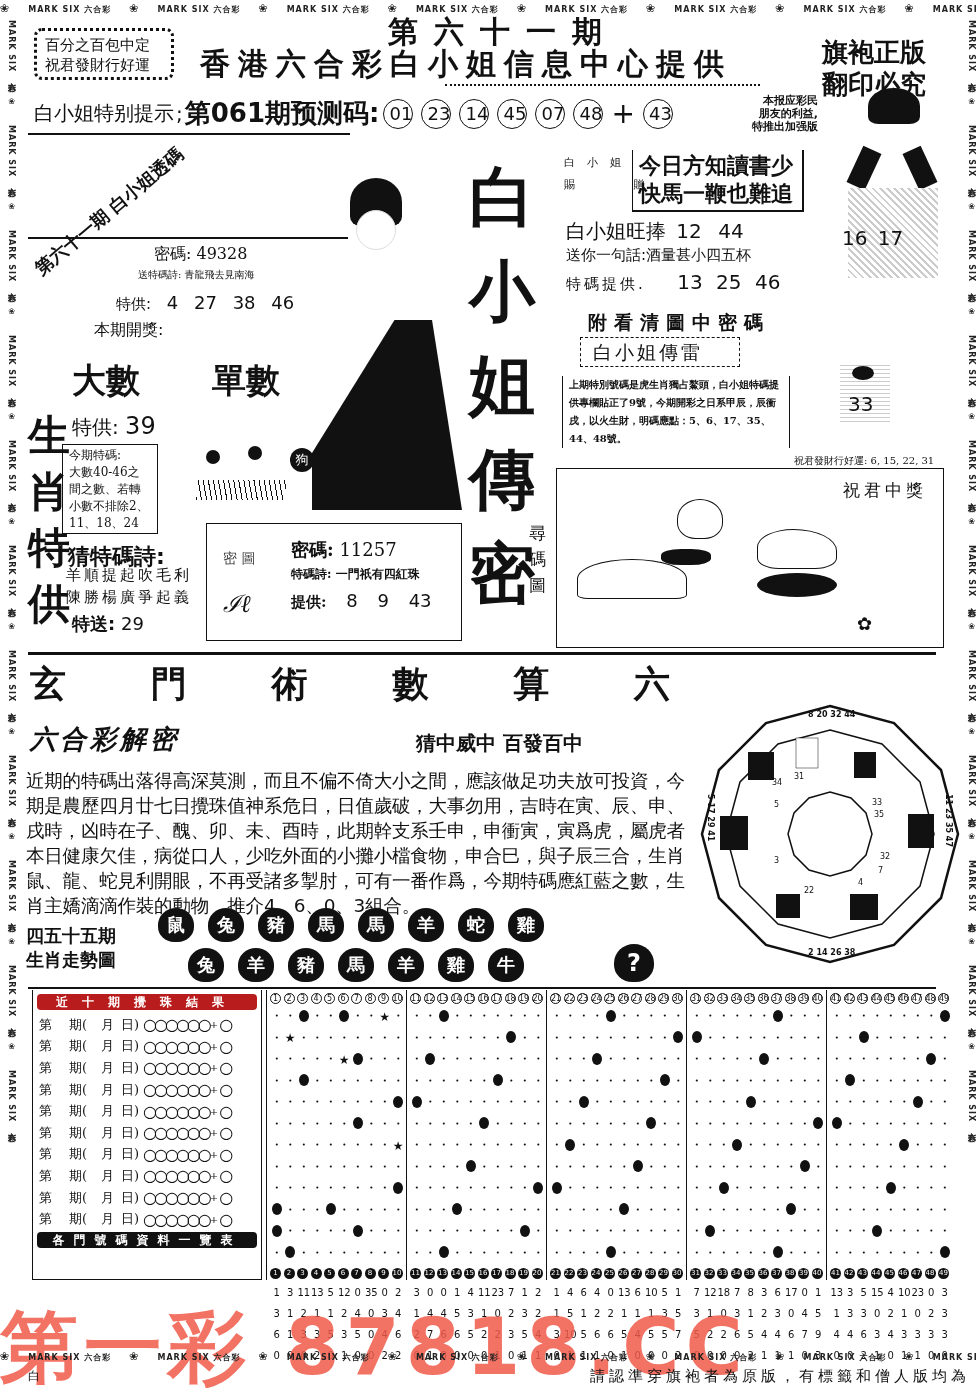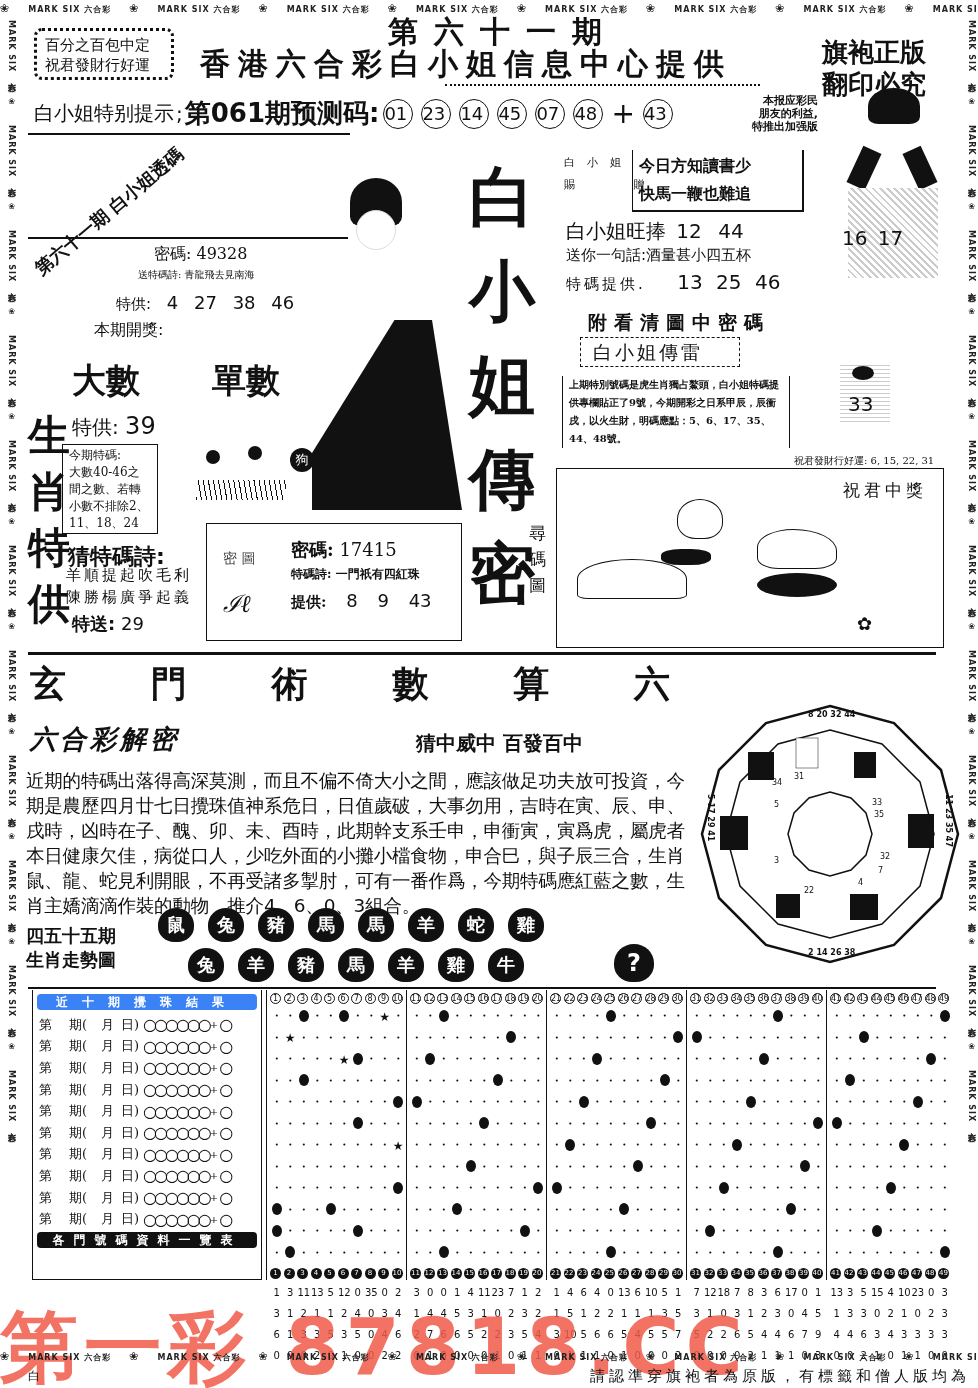--- a/index.html
+++ b/index.html
@@ -4,21 +4,21 @@
 <style>
 *{box-sizing:border-box;margin:0;padding:0}
 body{width:978px;height:1388px;background:#fff;color:#111;font-family:"DejaVu Sans",sans-serif;position:relative;overflow:hidden}
 .abs{position:absolute}
 .strip{position:absolute;left:0;right:0;height:16px;font-size:8px;font-weight:bold;white-space:nowrap;overflow:hidden;letter-spacing:1px;color:#222}
 .strip span{margin-right:18px}
 .vstrip{position:absolute;top:0;bottom:0;width:14px;font-size:8px;font-weight:bold;writing-mode:vertical-rl;white-space:nowrap;overflow:hidden;color:#222;letter-spacing:1px}
 .vstrip span{margin-bottom:18px}
 .flower{font-size:11px}
 .serif{font-family:"DejaVu Serif",serif}
-.ball{display:inline-block;width:30px;height:30px;border:1.5px solid #111;border-radius:50%;text-align:left;line-height:28px;font-size:18px;margin-right:8px}
+.ball{display:inline-block;width:30px;height:30px;border:1.5px solid #111;border-radius:50%;text-align:right;line-height:28px;font-size:18px;margin-right:8px}
 .bold{font-weight:bold}
 .box{position:absolute;border:1.5px solid #111}
 .hr{position:absolute;height:2px;background:#111}
 .zodiac-row{position:absolute;display:flex;gap:14px}
 .zb{width:36px;height:34px;border-radius:50% 50% 45% 45%;background:#111;color:#fff;font-size:18px;font-weight:bold;text-align:center;line-height:34px}
 .grid-panel{position:absolute;border-left:1.5px solid #111}
 .dotrow{display:flex;height:21.5px;align-items:center}
 .dot{width:13.5px;text-align:center;font-size:7px;line-height:1}
 .dot.big::after{content:"";display:inline-block;width:10px;height:12px;border-radius:50%;background:#111}
 .dot.star{font-size:12px}
@@ -147,35 +147,35 @@
 </div>
 <div class="abs serif" style="left:529px;top:520px;font-size:17px;line-height:26px">
   <div>尋</div>
   <div>碼</div>
   <div>圖</div>
 </div>
 
 <div class="box" style="left:206px;top:523px;width:256px;height:118px">
   <div class="abs serif" style="left:16px;top:26px;font-size:14px;color:#444"><span>密</span> <span>圖</span></div>
   <div class="abs serif" style="left:16px;top:62px;font-size:24px;font-style:italic">ℐℓ</div>
-  <div class="abs serif" style="left:84px;top:14px;font-size:18px"><span class="bold">密碼:</span> <span>17415</span></div>
+  <div class="abs serif" style="left:84px;top:14px;font-size:18px"><span class="bold">密碼:</span> <span>11257</span></div>
   <div class="abs serif bold" style="left:84px;top:42px;font-size:12px"><span>特碼詩:</span> <span>一門祇有四紅珠</span></div>
   <div class="abs" style="left:84px;top:66px;font-size:18px;word-spacing:14px">
     <span class="bold serif" style="font-size:15px">提供:</span>
     <span>8</span>
     <span>9</span>
     <span>43</span>
   </div>
 </div>
 
 <div class="abs serif" style="left:564px;top:152px;font-size:11px;line-height:22px;letter-spacing:12px">
   <div><span>白</span><span>小</span><span>姐</span></div>
   <div><span>賜</span>&nbsp;&nbsp;&nbsp;<span>贈</span></div>
 </div>
-<div class="box bold" style="left:632px;top:150px;width:172px;height:62px;border-width:0 0 0 1.5px;font-size:16px;line-height:28px;padding:2px 6px;border-right:2px solid #111;border-bottom:2px solid #111">
+<div class="box bold" style="left:632px;top:150px;width:172px;height:62px;border-width:0 0 0 1.5px;font-size:22px;line-height:28px;padding:2px 6px;border-right:2px solid #111;border-bottom:2px solid #111">
   <div>今日方知讀書少</div>
   <div>快馬一鞭也難追</div>
 </div>
 <div class="abs" style="left:566px;top:218px;font-size:20px">
   <span>白小姐旺捧</span>
   <span style="margin-left:4px">12</span>
   <span style="margin-left:10px">44</span>
 </div>
 <div class="abs" style="left:566px;top:246px;font-size:15px">
   <span>送你一句話:</span><span>酒量甚小四五杯</span>
@@ -276,21 +276,21 @@
   <div class="abs" style="left:74px;top:96px;font-size:8px">5</div>
   <div class="abs" style="left:74px;top:152px;font-size:8px">3</div>
   <div class="abs" style="left:104px;top:182px;font-size:8px">22</div>
   <div class="abs" style="left:158px;top:174px;font-size:8px">4</div>
   <div class="abs" style="left:178px;top:162px;font-size:8px">7</div>
   <div class="abs" style="left:180px;top:148px;font-size:8px">32</div>
 </div>
 
 <div class="hr" style="left:28px;top:987px;width:908px"></div>
 <div class="box" style="left:32px;top:990px;width:230px;height:290px;border-width:0 1.5px 1.5px 1.5px">
-  <div style="background:#3b82f6;color:#fff;font-size:12px;font-weight:bold;text-align:center;letter-spacing:14px;border-radius:4px;margin:4px;height:16px;line-height:16px">近十期攪珠結果</div>
+  <div style="background:#b91c1c;color:#fff;font-size:12px;font-weight:bold;text-align:center;letter-spacing:14px;border-radius:4px;margin:4px;height:16px;line-height:16px">近十期攪珠結果</div>
   <div id="resultRows">
       <div style="display: flex; align-items: center; height: 21.6px; font-size: 13px; padding-left: 6px; font-family: &quot;DejaVu Serif&quot;, serif;">
         <span style="width:30px">第</span>
         <span style="width:32px">期(</span>
         <span style="width:20px">月</span>
         <span style="width:22px">日)</span>
         <span style="letter-spacing:-3px;font-size:16px">○○○○○○</span>
         <span style="margin:0 1px;font-size:10px">+</span>
         <span style="font-size:16px">○</span>
       </div>

